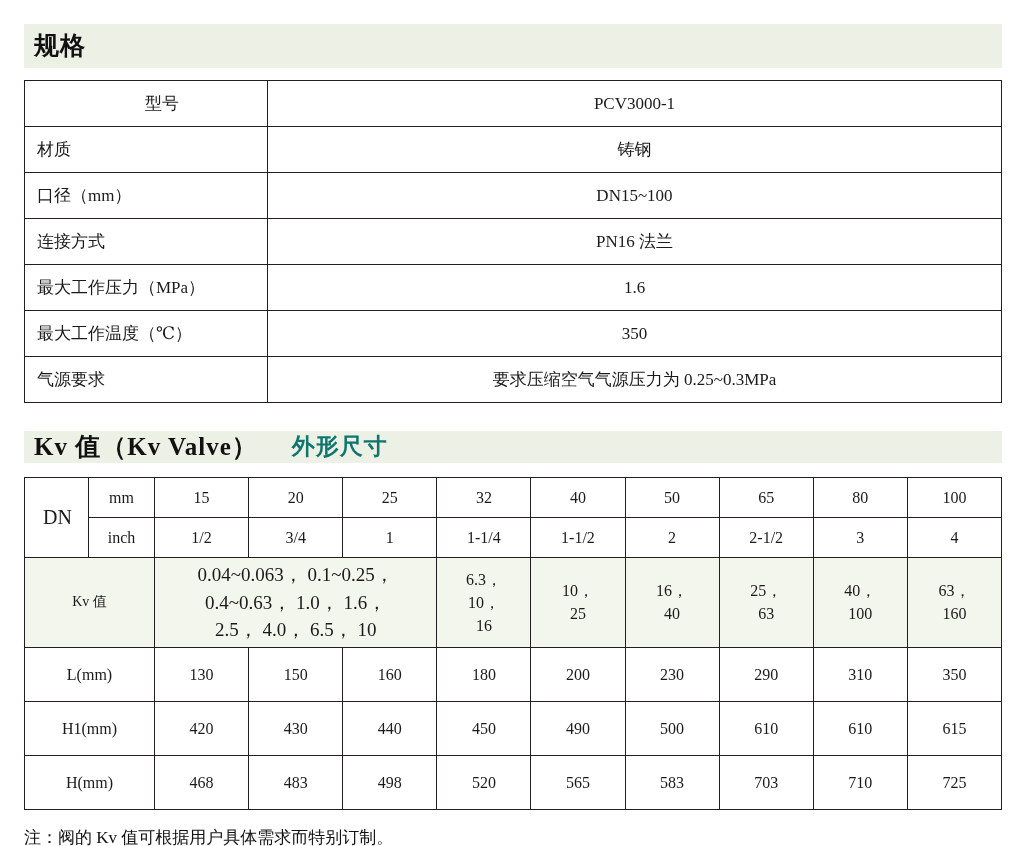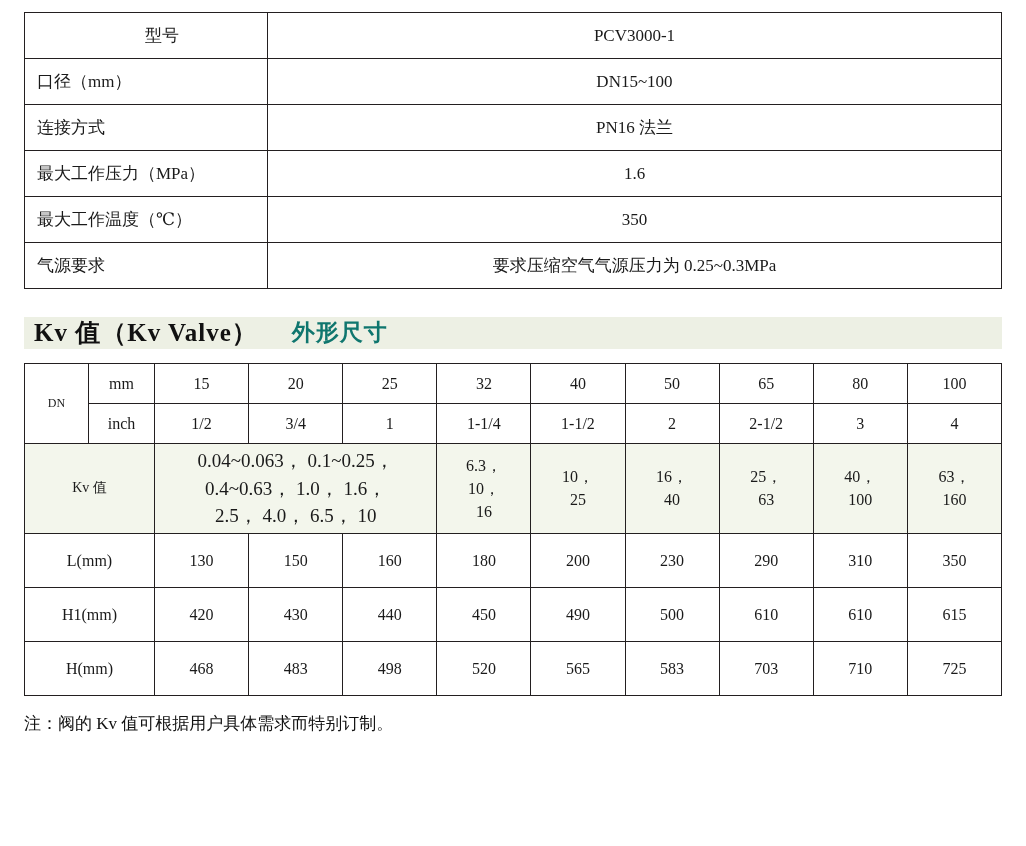--- a/index.html
+++ b/index.html
@@ -93,21 +93,21 @@
   table.kv td {
     border: 1px solid #231f20;
     text-align: center;
     vertical-align: middle;
     padding: 3px 18px;
     box-sizing: border-box;
     line-height: 1.45;
   }
   td.dn-cell {
     width: 64px;
-    font-size: 12px;
+    font-size: 20px;
     margin-left: 11px;
   }
   td.unit-cell {
     width: 66px;
   }
   td.size-cell {
     height: 40px;
   }
   tr.kv-row td {
     background: #f3f6ec;
@@ -135,27 +135,34 @@
     margin: 16px 24px 0 24px;
     font-size: 17px;
     color: #111;
   }
 </style>
 </head>
 <body>
 
 <div class="page">
 
+  <div class="section-header first">
+    <span class="h-title">规格</span>
+  </div>
 
   <div class="spec-wrap">
     <table class="spec">
       <tbody>
         <tr>
           <td class="label center">型号</td>
           <td class="value">PCV3000-1</td>
+        </tr>
+        <tr>
+          <td class="label">材质</td>
+          <td class="value">铸钢</td>
         </tr>
         <tr>
           <td class="label">口径（mm）</td>
           <td class="value">DN15~100</td>
         </tr>
         <tr>
           <td class="label">连接方式</td>
           <td class="value">PN16 法兰</td>
         </tr>
         <tr>

